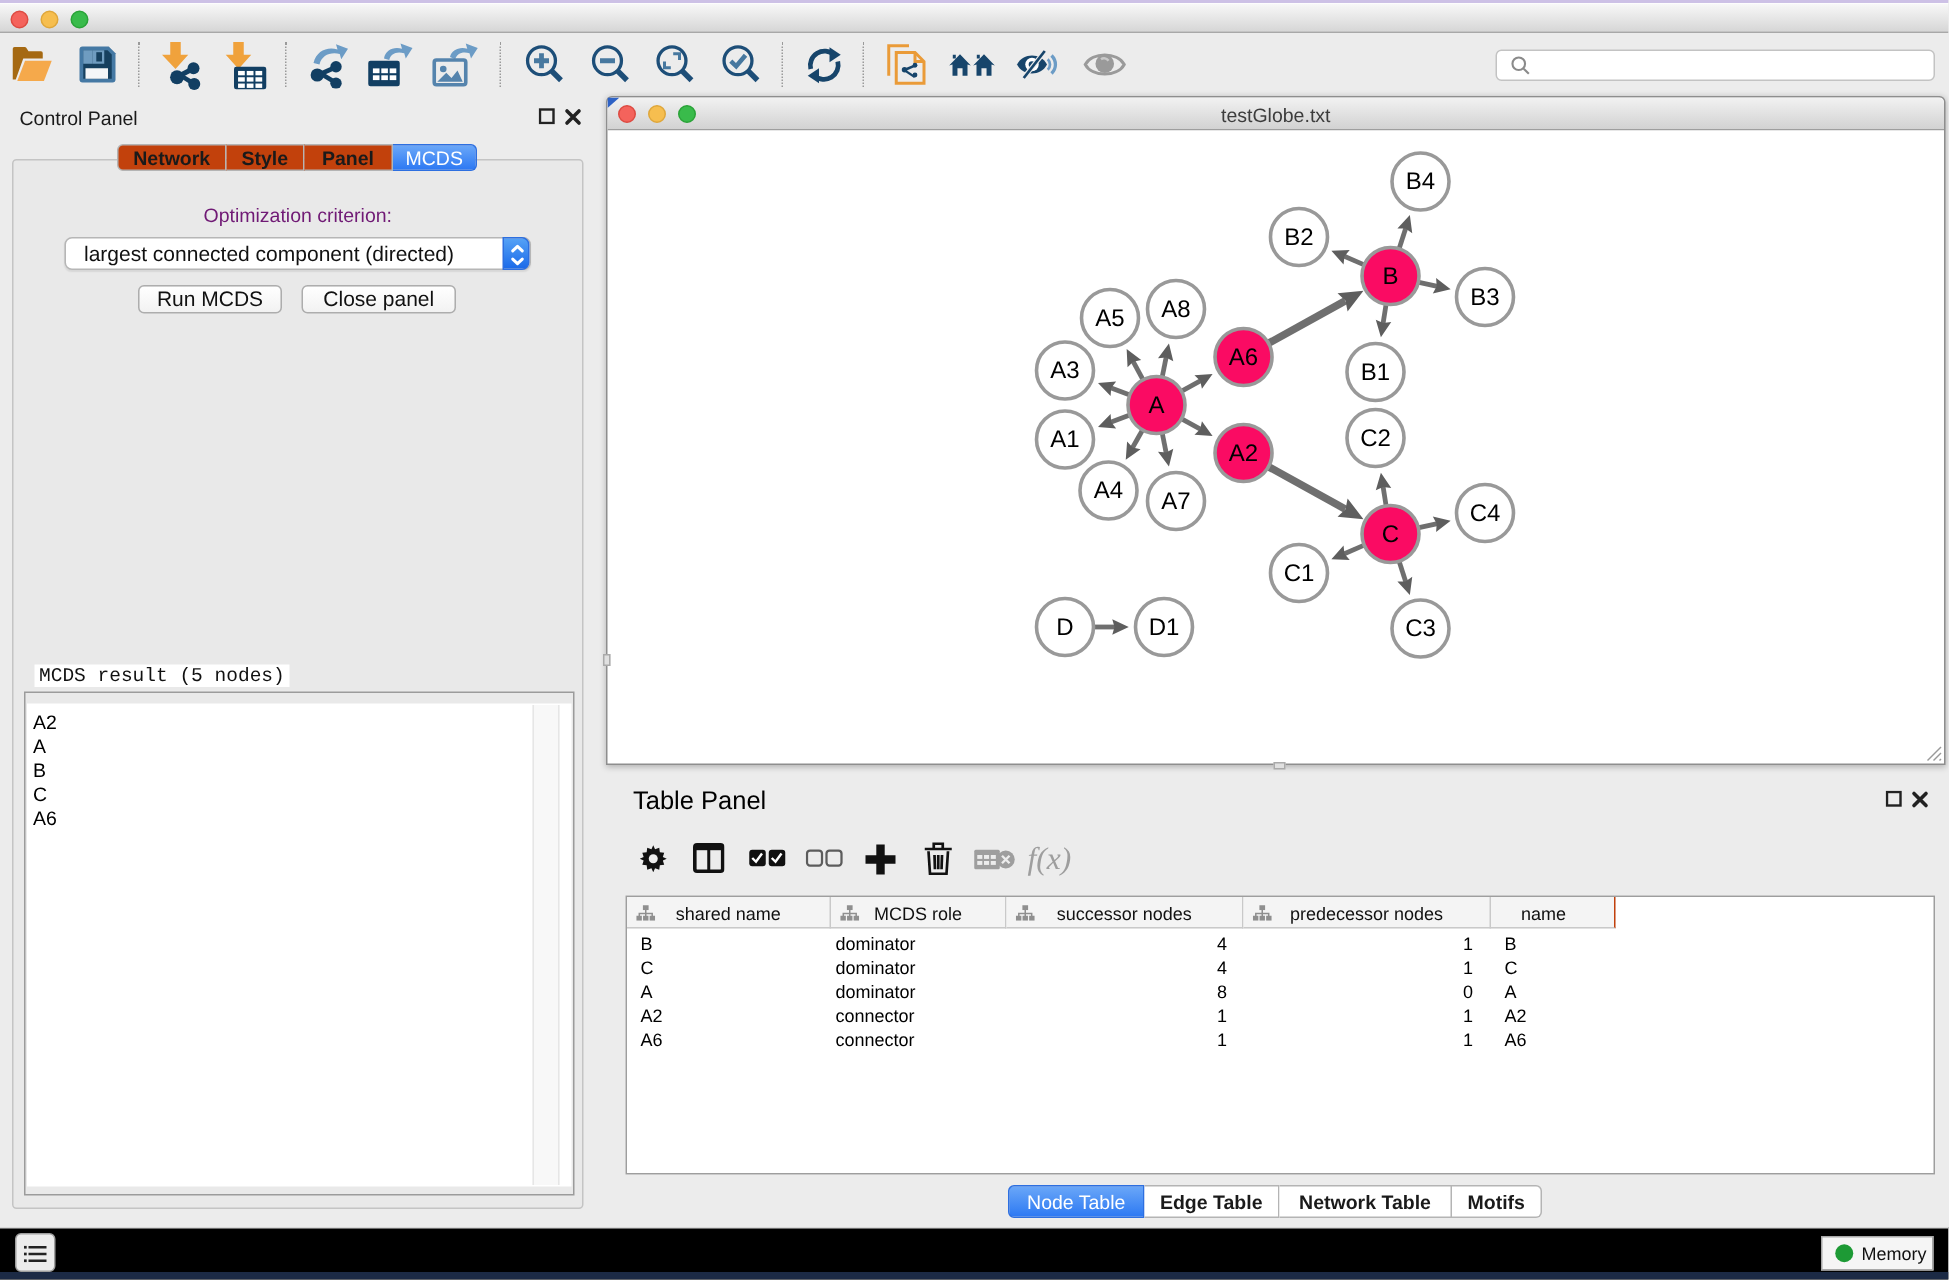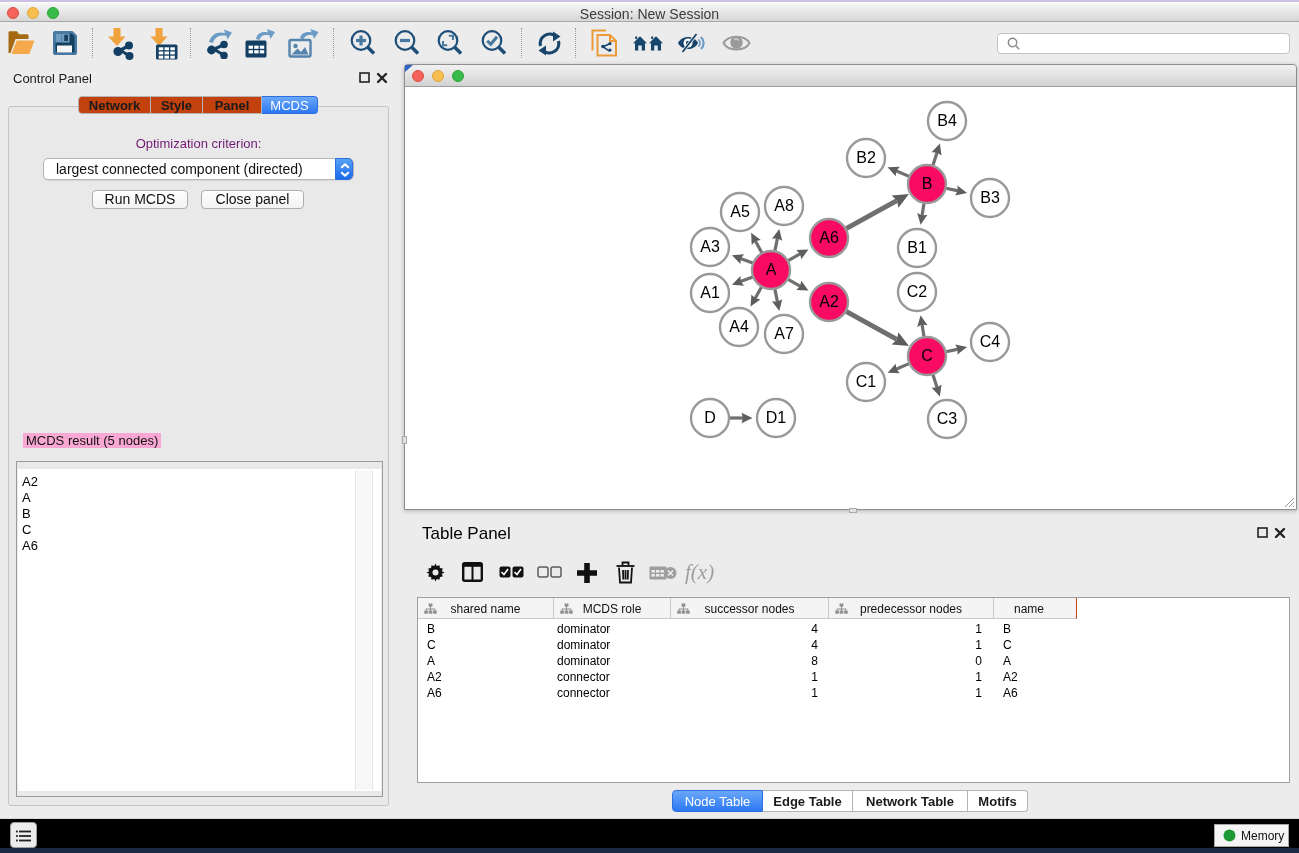--- a/index.html
+++ b/index.html
@@ -27,21 +27,21 @@
 .tab.sel { background:linear-gradient(#6aa7f8,#2d79f3); color:#fff; border-color:#2d6fe0; }
 #opt-label { left:8px; top:136px; width:381px; text-align:center; font-size:13px; color:#701a75; }
 #combo { left:43px; top:158px; width:311px; height:22px; background:#fff; border:1px solid #b6b6b6;
   border-radius:5px; font-size:14px; color:#111; line-height:20px; padding-left:12px;
   box-shadow:0 1px 1px rgba(0,0,0,0.08); }
 #combo-step { position:absolute; right:0px; top:-1px; width:18px; height:22px;
   background:linear-gradient(#55a2f6,#1b6ae9); border-radius:0 5px 5px 0; border:1px solid #2d6fe0; }
 .btn { position:absolute; height:19px; background:linear-gradient(#ffffff,#f2f2f2); border:1px solid #adadad;
   border-radius:4px; font-size:14px; color:#111; text-align:center; line-height:17px; font-weight:400;}
 #fieldset { left:16px; top:461px; width:367px; height:336px; border:1px solid #9b9b9b; }
-#fieldset-legend { left:23px; top:433px; font-size:13px; color:#111; background:#f9a8d4; padding:0 3px;}
+#fieldset-legend { left:23px; top:443px; font-size:13px; color:#111; background:#ffffff; padding:0 3px;font-family:Liberation Mono, monospace;}
 #listbox { left:18px; top:469px; width:363px; height:322px; background:#fff; font-size:13px; color:#000; padding-top:5px; }
 #listbox .li { padding-left:4px; height:16px; line-height:15px; }
 #scrollstrip { left:355px; top:470px; width:18px; height:320px; background:#f8f8f8; border-left:1px solid #e6e6e6; border-right:1px solid #e6e6e6;}
 
 #netwin { left:404px; top:64px; width:893px; height:446px; background:#fff;
   border:1px solid #8e8e8e; border-radius:4px 4px 0 0; box-shadow:0 1px 4px rgba(0,0,0,0.25);}
 #nw-titlebar { position:absolute; left:0; top:0; width:100%; height:22px;
   background:linear-gradient(#f2f2f2,#d2d2d2); border-bottom:1px solid #9e9e9e; border-radius:4px 4px 0 0;}
 #nw-title { position:absolute; width:100%; text-align:center; top:4px; font-size:13px; color:#3c3c3c;}
 #graph { position:absolute; left:0; top:23px; }
@@ -65,21 +65,20 @@
   background:#f5f5f5; font-size:12px; color:#111; }
 #bottomdark { left:0; top:848px; width:1299px; height:5px; background:#1c2a45; }
 svg.ic { position:absolute; }
 </style></head>
 <body>
 <div class="abs" id="topstrip"></div>
 <div class="abs" id="titlebar">
   <div class="tl" style="left:7px; background:#f4635c; border:1px solid #dd4b42;"></div>
   <div class="tl" style="left:27px; background:#f6be4f; border:1px solid #dfa73b;"></div>
   <div class="tl" style="left:47px; background:#39bb4b; border:1px solid #2aa338;"></div>
-  <div id="title-text">Session: New Session</div>
 </div>
 <div class="abs" id="toolbar">
   <div class="sep" style="left:92px"></div>
   <div class="sep" style="left:190px"></div>
   <div class="sep" style="left:333px"></div>
   <div class="sep" style="left:521px"></div>
   <div class="sep" style="left:575px"></div>
   <svg class="ic" style="left:7px;top:7px" width="29" height="26" viewBox="0 0 29 26">
  <path d="M1.5 23 V2.5 a1.2 1.2 0 0 1 1.2-1.2 H9.5 a1.2 1.2 0 0 1 1 .6 L12 4.2 h8.3 a1.2 1.2 0 0 1 1.2 1.2 V9 H8.5 L3.5 23 Z" fill="#a56912"></path>
  <path d="M4.5 24 L9.7 10.5 H27.5 L22.3 24 Z" fill="#f5a94b"></path>
@@ -276,20 +275,21 @@
 <div class="abs" id="scrollstrip"></div>
 
 <div class="abs" id="netwin">
   <div id="nw-titlebar">
     <svg style="position:absolute;left:0;top:0" width="8" height="7" viewBox="0 0 8 7">
         <path d="M0 0 H8 L0 7 Z" fill="#2e62c5"></path>
       </svg>
     <div class="tl" style="left:7px;top:5px;position:absolute;width:12px;height:12px;border-radius:50%;background:#f4635c;border:1px solid #dd4b42;"></div>
     <div class="tl" style="left:27px;top:5px;position:absolute;width:12px;height:12px;border-radius:50%;background:#f6be4f;border:1px solid #dfa73b;"></div>
     <div class="tl" style="left:47px;top:5px;position:absolute;width:12px;height:12px;border-radius:50%;background:#39bb4b;border:1px solid #2aa338;"></div>
+    <div id="nw-title">testGlobe.txt</div>
   </div>
   <svg id="graph" width="891" height="422" viewBox="0 0 891 422">
 <g stroke="#6f6f6f" fill="none">
 <line x1="356.8" y1="164.8" x2="350.3" y2="152.7" stroke-width="3.2"></line>
 <line x1="369.9" y1="162.9" x2="372.5" y2="149.8" stroke-width="3.2"></line>
 <line x1="347.8" y1="175.1" x2="335.4" y2="170.5" stroke-width="3.2"></line>
 <line x1="347.8" y1="188.9" x2="335.4" y2="193.5" stroke-width="3.2"></line>
 <line x1="356.5" y1="199.0" x2="349.9" y2="210.7" stroke-width="3.2"></line>
 <line x1="369.9" y1="201.1" x2="372.5" y2="214.2" stroke-width="3.2"></line>
 <line x1="383.1" y1="172.6" x2="395.5" y2="165.7" stroke-width="3.2"></line>

